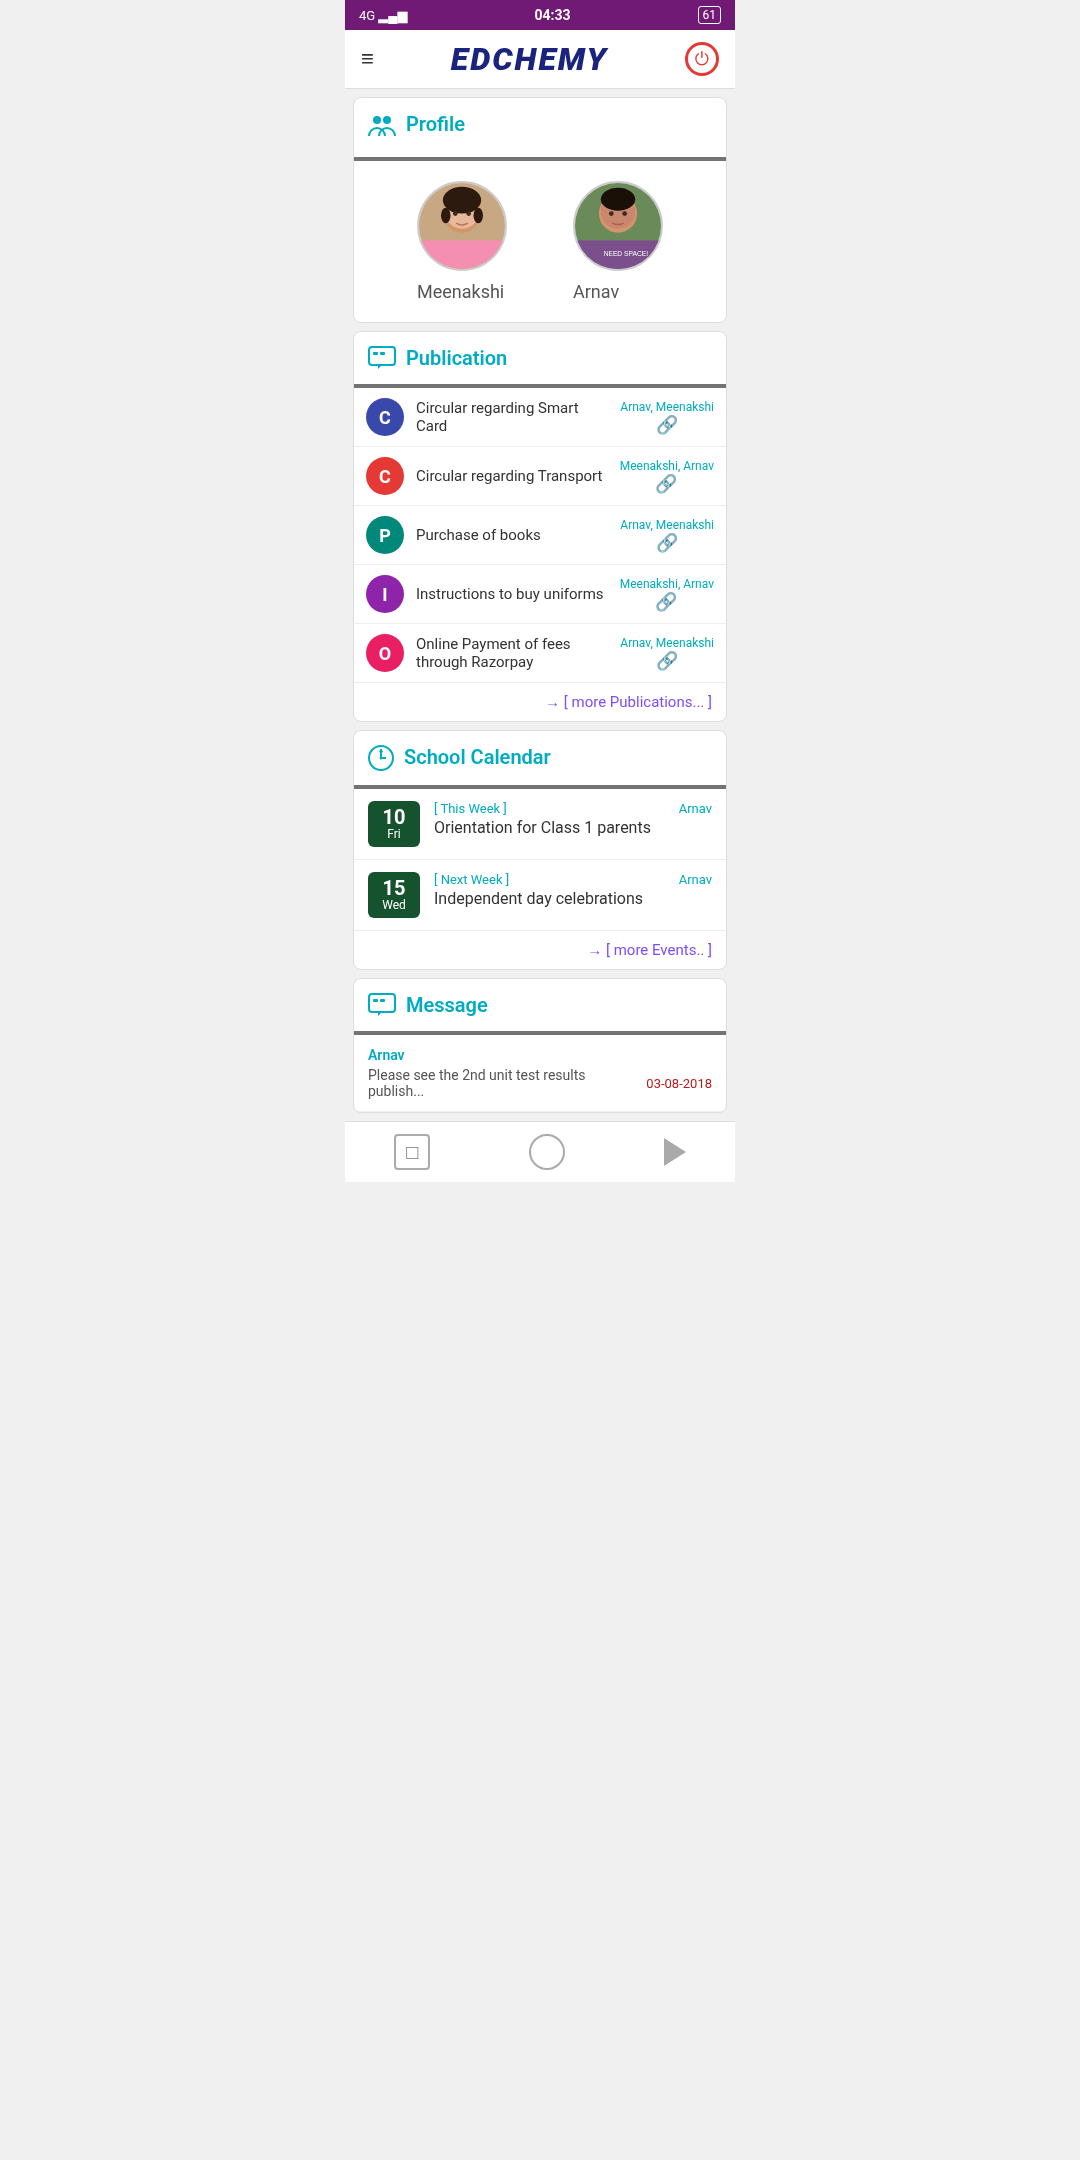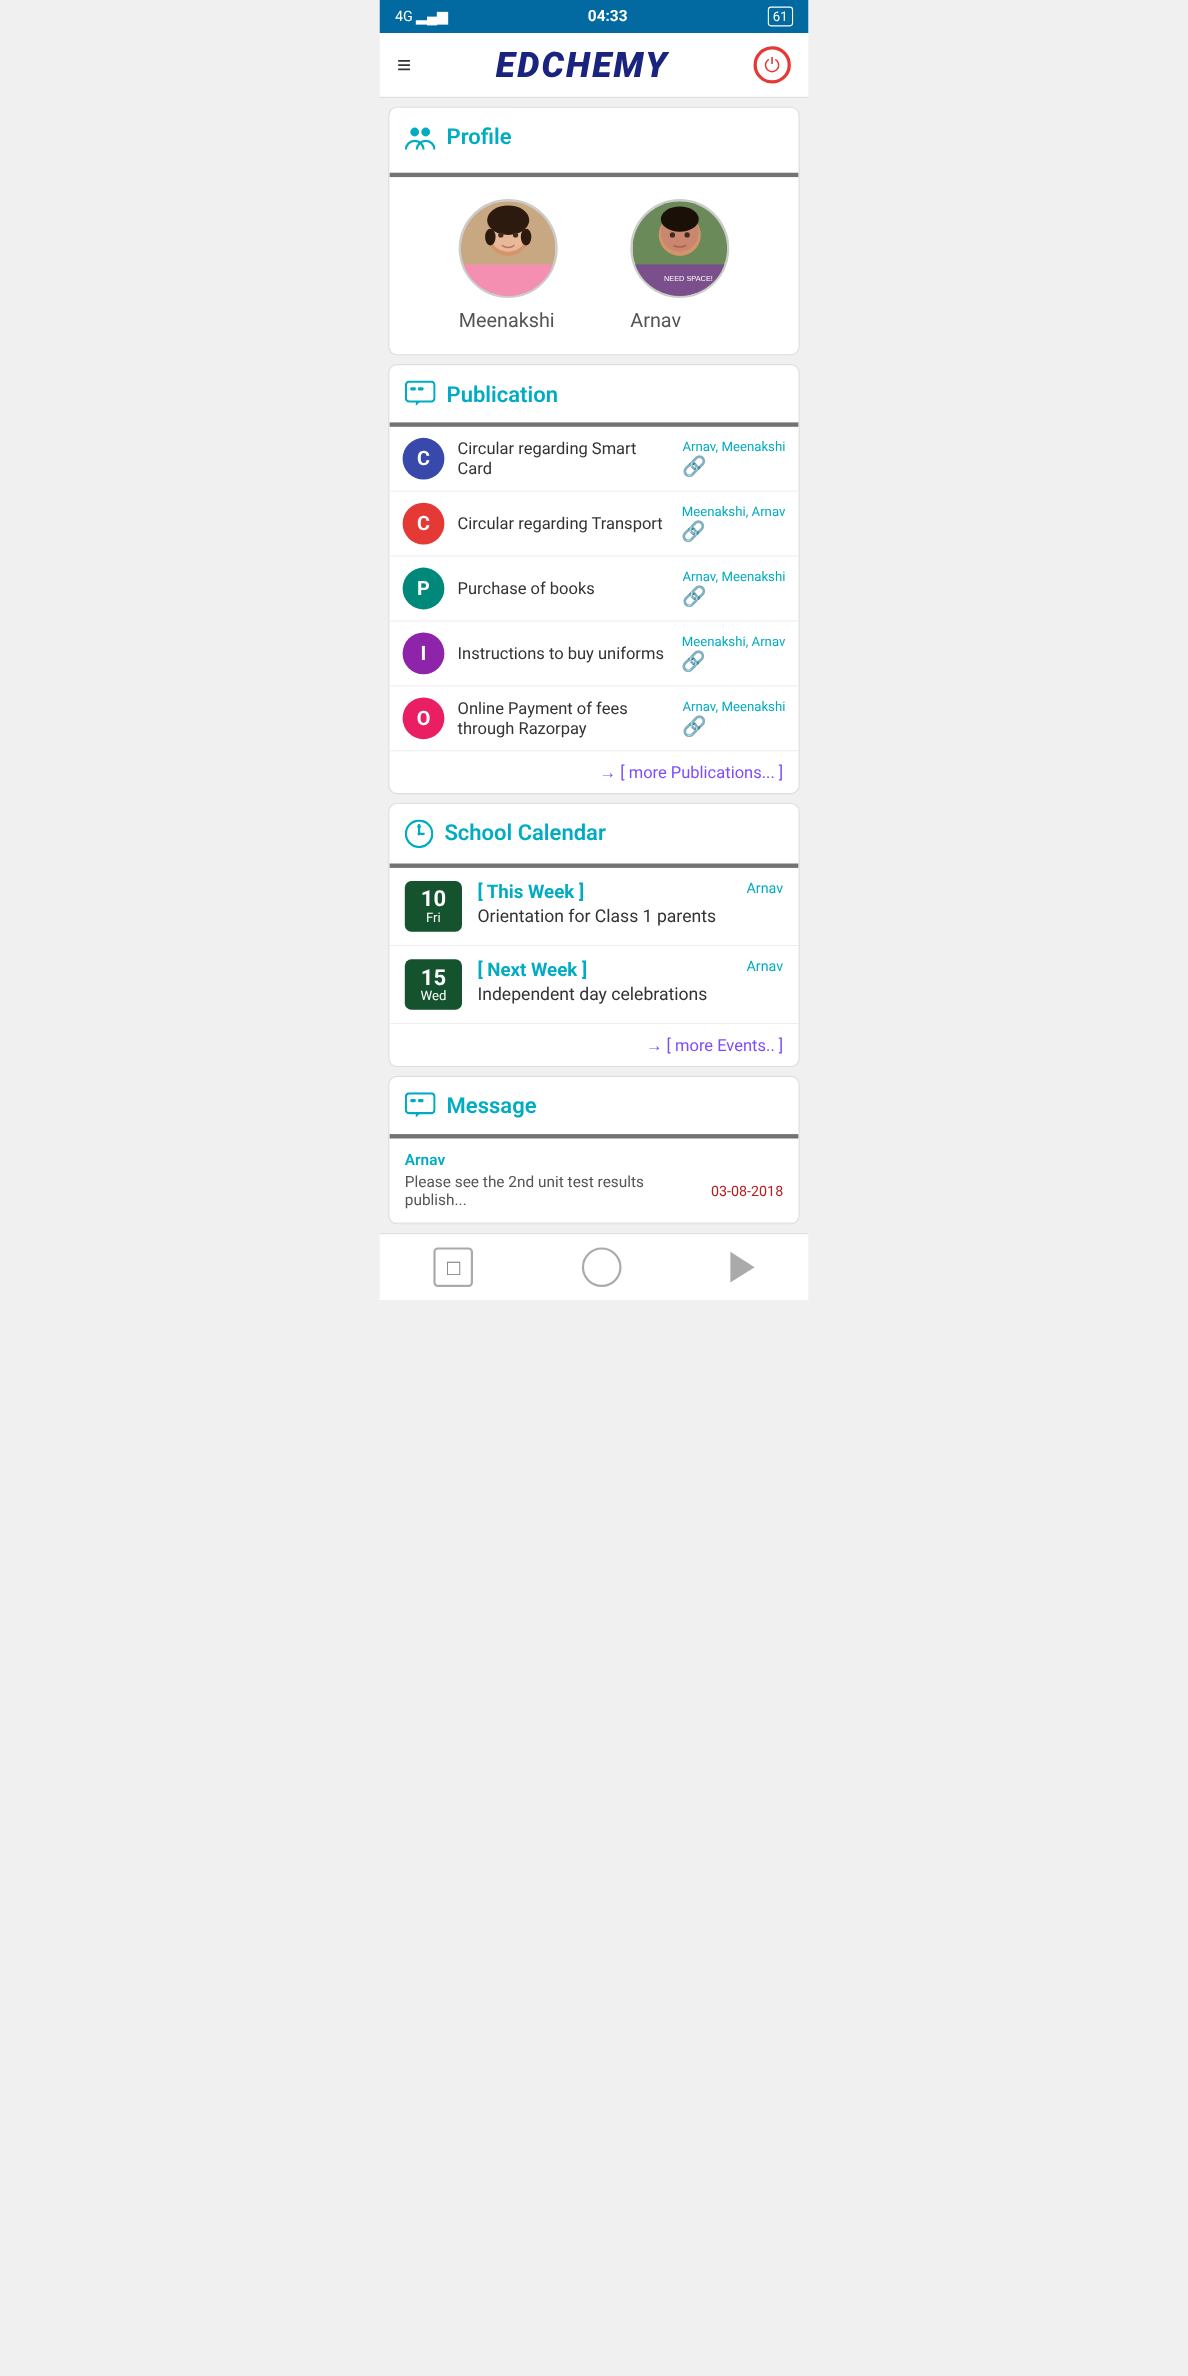--- a/index.html
+++ b/index.html
@@ -7,21 +7,21 @@
     body {
       font-family: 'Roboto', Arial, sans-serif;
       background: #f0f0f0;
       width: 390px;
       margin: 0 auto;
       font-size: 15px;
     }
 
     
     .status-bar {
-      background: #0369a1;
+      background: #701a75;
       color: white;
       display: flex;
       justify-content: space-between;
       align-items: center;
       padding: 6px 14px;
       font-size: 13px;
       height: 30px;
     }
     .status-bar .signal { display: flex; align-items: center; gap: 3px; }
     .status-bar .time { font-weight: bold; font-size: 14px; }
@@ -125,21 +125,21 @@
       display: flex;
       align-items: center;
       justify-content: center;
       font-size: 18px;
       font-weight: bold;
       color: white;
       flex-shrink: 0;
     }
     .pub-content { flex: 1; }
     .pub-title { font-size: 15px; color: #333; }
-    .pub-meta { text-align: left; }
+    .pub-meta { text-align: center; }
     .pub-people { font-size: 12px; color: #00acc1; display: block; }
     .pub-attachment { font-size: 18px; color: #999; }
 
     .more-link {
       text-align: right;
       padding: 10px 14px;
       font-size: 15px;
       color: #7c4dff;
       cursor: pointer;
     }
@@ -158,21 +158,21 @@
       color: white;
       border-radius: 6px;
       width: 52px;
       flex-shrink: 0;
       text-align: center;
       padding: 6px 4px;
     }
     .cal-date-num { font-size: 20px; font-weight: bold; line-height: 1; }
     .cal-date-day { font-size: 12px; }
     .cal-info { flex: 1; }
-    .cal-week { font-size: 17px; color: #00acc1; font-weight: 700; }
+    .cal-week { font-size: 13px; color: #00acc1; font-weight: 400; }
     .cal-event { font-size: 16px; color: #333; margin-top: 2px; }
     .cal-person { font-size: 13px; color: #00acc1; }
 
     
     .msg-item {
       padding: 12px 14px;
       border-bottom: 1px solid #eee;
     }
     .msg-sender { font-size: 14px; color: #00acc1; font-weight: 600; margin-bottom: 4px; }
     .msg-body-row { display: flex; justify-content: flex-end; align-items: center; }

